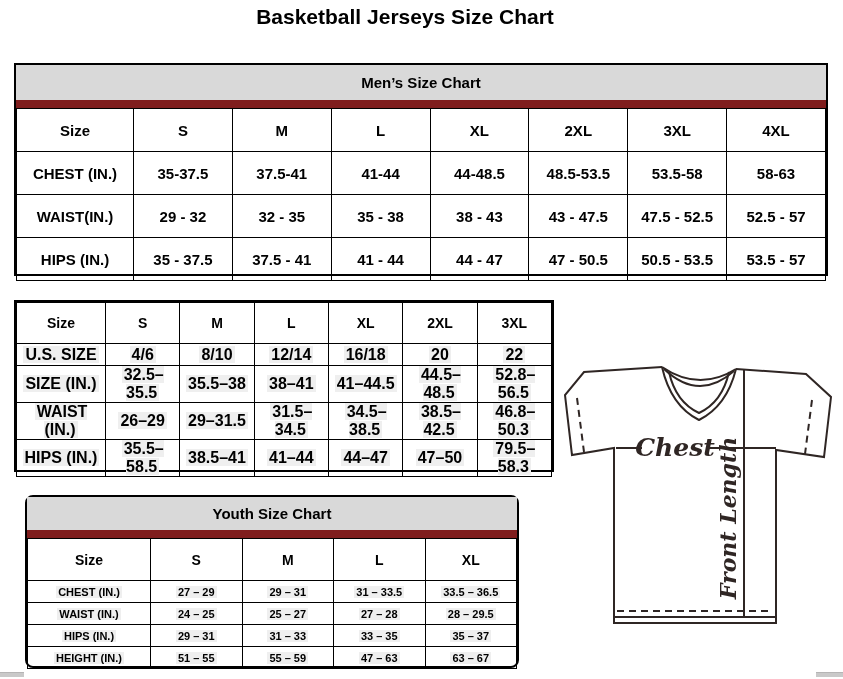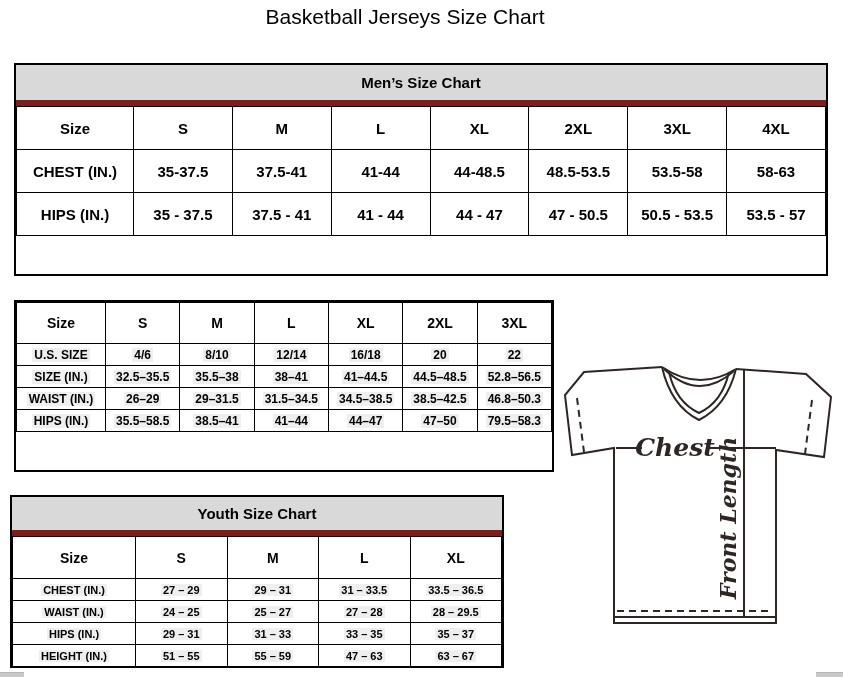--- a/index.html
+++ b/index.html
@@ -3,26 +3,26 @@
 <meta charset="utf-8">
 <style>
   html,body{margin:0;padding:0;}
   body{
     width:843px;height:679px;position:relative;background:#ffffff;
     font-family:"Liberation Sans", sans-serif;color:#000;
     overflow:hidden;
   }
   .page-title{
     position:absolute;left:0;top:5px;width:810px;text-align:center;
-    font-size:21px;font-weight:normal;letter-spacing:0px;
+    font-size:21px;font-weight:bold;letter-spacing:0px;
   }
   
   .tbl{position:absolute;border:2px solid #000;background:#fff;box-sizing:border-box;}
   .tbl-caption{
-    background:#d9d9d9;border-bottom:6px solid #7f1d1d;
+    background:#d9d9d9;border-bottom:8px solid #7f1d1d;
     display:flex;align-items:center;justify-content:center;
     font-weight:bold;font-size:15px;
   }
   .tbl table{
     width:100%;border-collapse:collapse;table-layout:fixed;
   }
   .tbl th,.tbl td{
     border:1px solid #000;text-align:center;vertical-align:middle;
     font-weight:bold;padding:0;
   }
@@ -33,23 +33,23 @@
   .tbl-mens tbody tr{height:43px;}
   .tbl-mens th:first-child{width:116px;}
   .tbl-mens th,.tbl-mens td{font-size:15px;}
   
   .tbl-womens{left:14px;top:300px;width:540px;height:172px;}
   .tbl-womens .tbl-caption{height:34px;}
   .tbl-womens thead tr{height:41px;}
   .tbl-womens tbody tr{height:22px;}
   .tbl-womens th:first-child{width:88px;}
   .tbl-womens thead th{font-size:14px;}
-  .tbl-womens tbody th,.tbl-womens tbody td{font-size:12px;}
-  
-  .tbl-youth{left:10px;top:495px;width:494px;height:173px;}
+  .tbl-womens tbody th,.tbl-womens tbody td{font-size:16px;}
+  
+  .tbl-youth{left:25px;top:495px;width:494px;height:173px;border-radius:8px;}
   .tbl-youth .tbl-caption{height:33px;}
   .tbl-youth thead tr{height:42px;}
   .tbl-youth tbody tr{height:22px;}
   .tbl-youth th:first-child{width:122px;}
   .tbl-youth thead th{font-size:14px;}
   .tbl-youth tbody th,.tbl-youth tbody td{font-size:11px;}
   
   .hl{background:#efefef;padding:0 2px;}
   
   .jersey{position:absolute;left:556px;top:356px;width:284px;height:276px;}
@@ -89,20 +89,30 @@
           <th>CHEST (IN.)</th>
           <td>35-37.5</td>
           <td>37.5-41</td>
           <td>41-44</td>
           <td>44-48.5</td>
           <td>48.5-53.5</td>
           <td>53.5-58</td>
           <td>58-63</td>
         </tr>
         <tr>
+          <th>WAIST(IN.)</th>
+          <td>29 - 32</td>
+          <td>32 - 35</td>
+          <td>35 - 38</td>
+          <td>38 - 43</td>
+          <td>43 - 47.5</td>
+          <td>47.5 - 52.5</td>
+          <td>52.5 - 57</td>
+        </tr>
+        <tr>
           <th>HIPS (IN.)</th>
           <td>35 - 37.5</td>
           <td>37.5 - 41</td>
           <td>41 - 44</td>
           <td>44 - 47</td>
           <td>47 - 50.5</td>
           <td>50.5 - 53.5</td>
           <td>53.5 - 57</td>
         </tr>
       </tbody>

